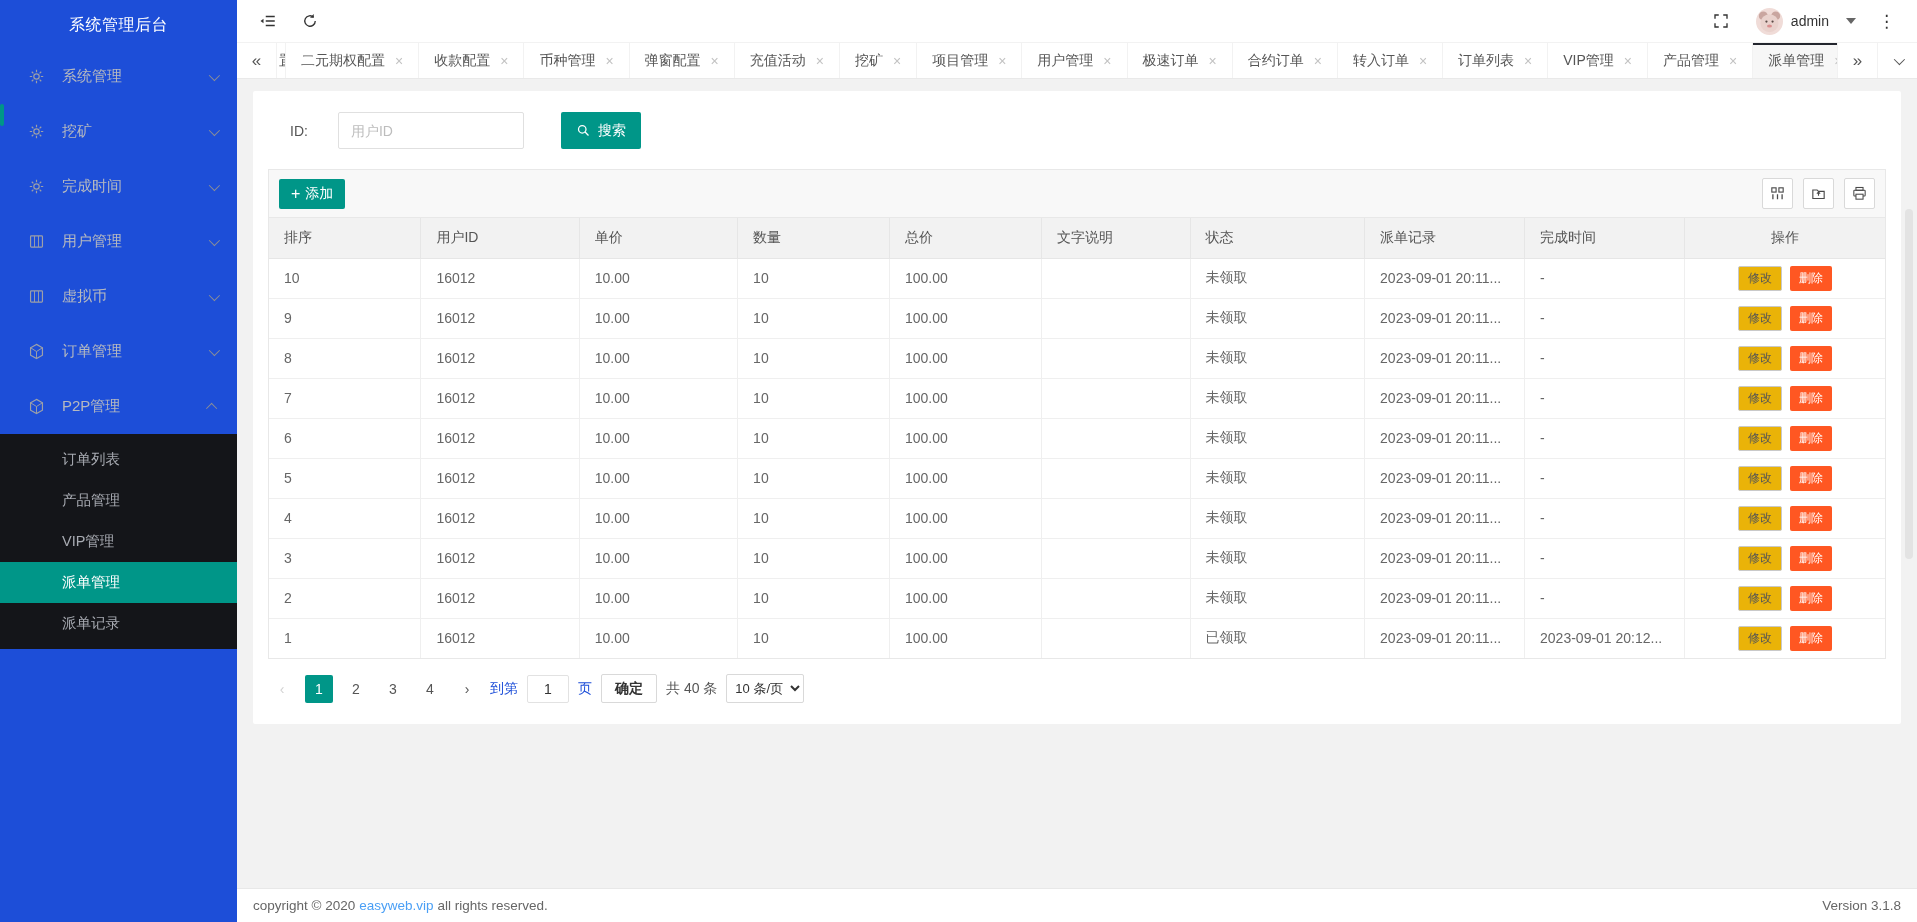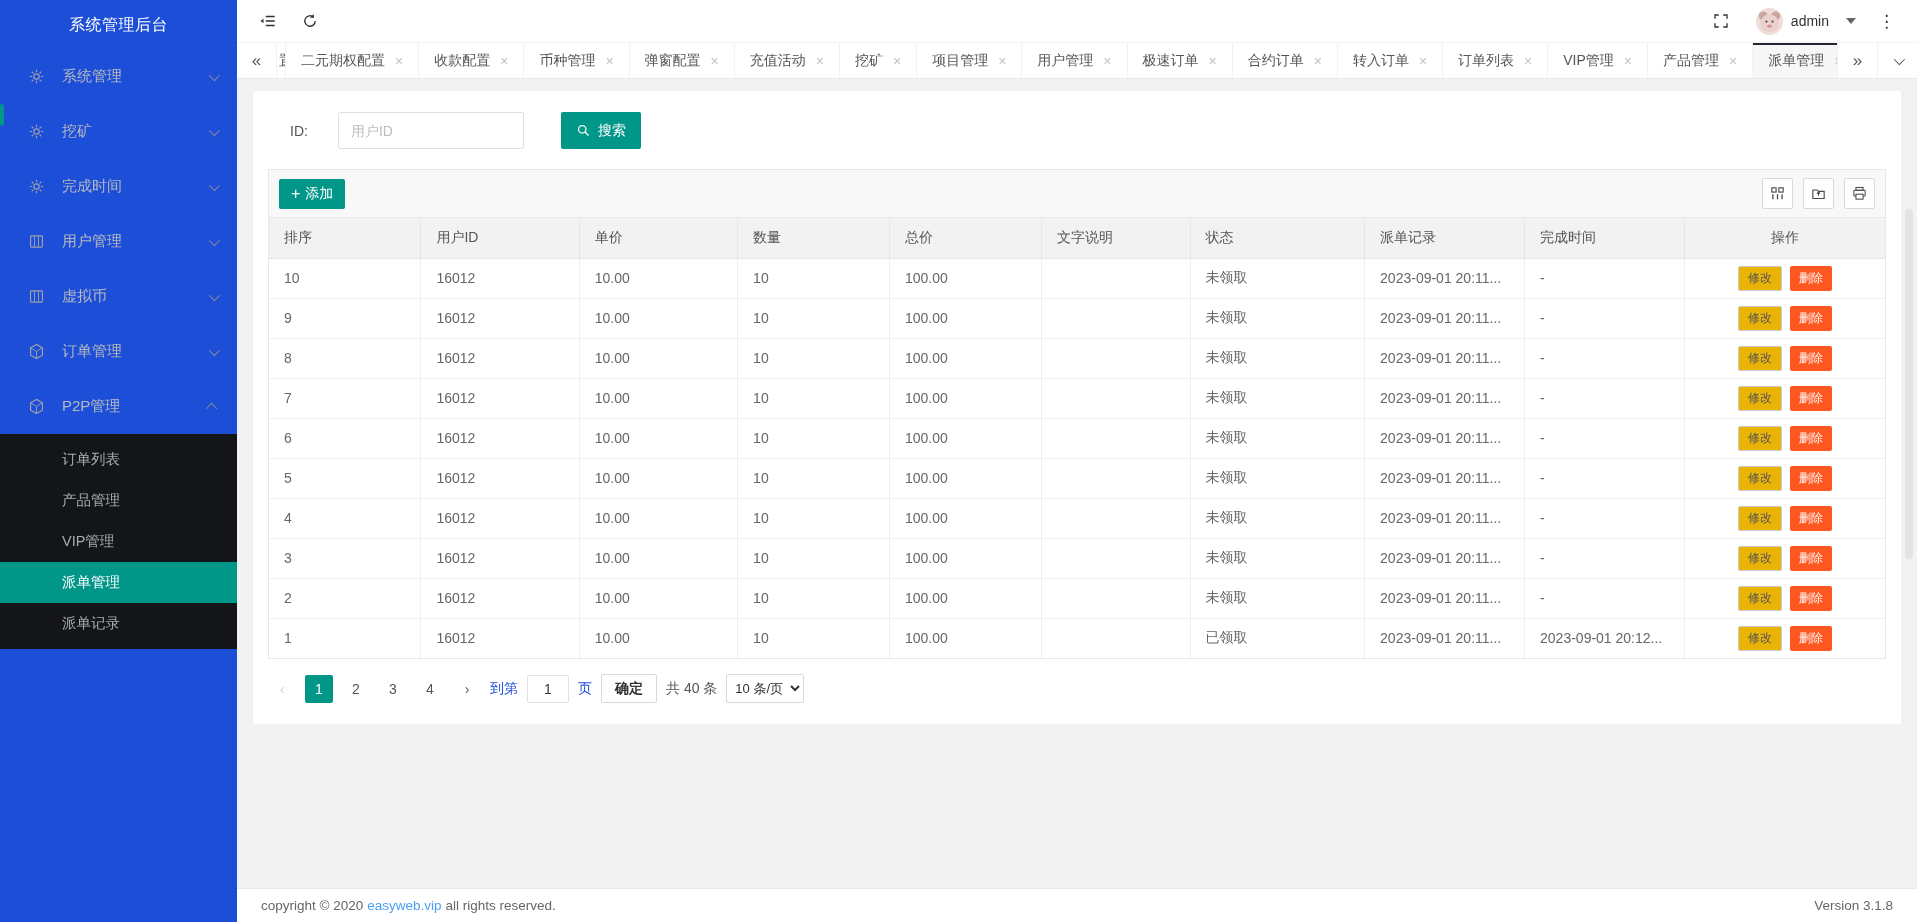--- a/index.html
+++ b/index.html
@@ -78,21 +78,21 @@
   .pg-prev{color:#d2d2d2}
   .pg-num.active{background:#009688;color:#fff}
   .pg-text{color:#1d4ed8}
   .pg-input{width:42px;height:28px;border:1px solid #e2e2e2;border-radius:2px;text-align:center;font-size:14px;color:#333;outline:none}
   .pg-confirm{height:29px;padding:0 13px;border:1px solid #d9d9d9;background:#fff;border-radius:2px;font-size:14px;color:#333;font-weight:bold;cursor:pointer}
   .pg-total{color:#555}
   .pg-select{height:29px;border:1px solid #d9d9d9;border-radius:2px;background:#fff;font-size:13px;color:#333;padding:0 4px;outline:none}
 
   .v-thumb{position:absolute;right:4px;top:130px;width:8px;height:350px;background:#e3e3e3;border-radius:4px}
 
-  .footer{height:34px;background:#fff;border-top:1px solid #e8e8e8;display:flex;align-items:center;justify-content:space-between;padding:0 24px;font-size:13.5px;color:#666}
+  .footer{height:34px;background:#fff;border-top:1px solid #e8e8e8;display:flex;align-items:center;justify-content:space-between;padding:0 16px;font-size:13.5px;color:#666}
   .footer a{color:#4a9ff5;text-decoration:none;margin:0 4px}
   .defs{position:absolute;width:0;height:0;overflow:hidden}
 </style>
 </head>
 <body>
 
 <svg class="defs" aria-hidden="true">
   <symbol id="i-home" viewBox="0 0 24 24">
       <path d="M4 12.5 12 5l8 7.5M6.5 11v8h11v-8" fill="none" stroke="currentColor" stroke-width="1.5"></path>
     </symbol>

